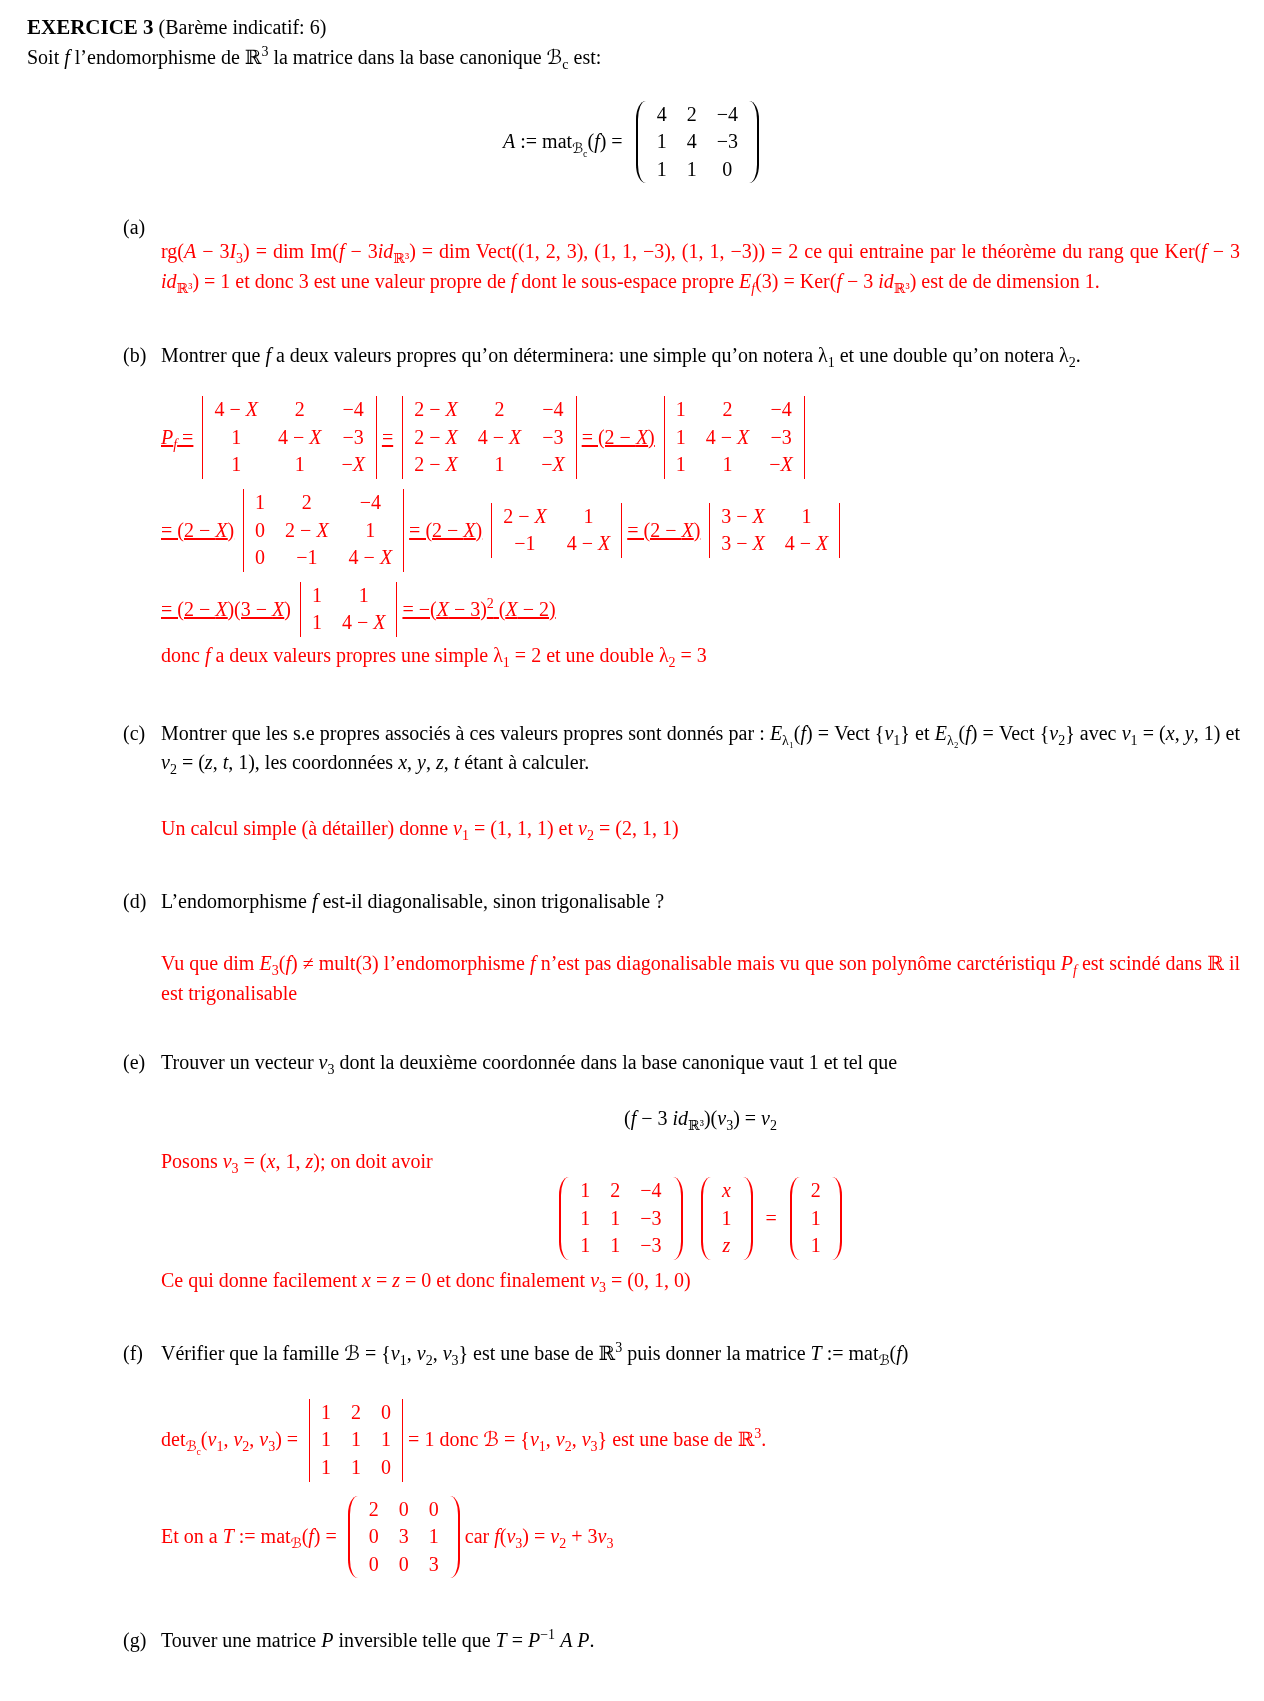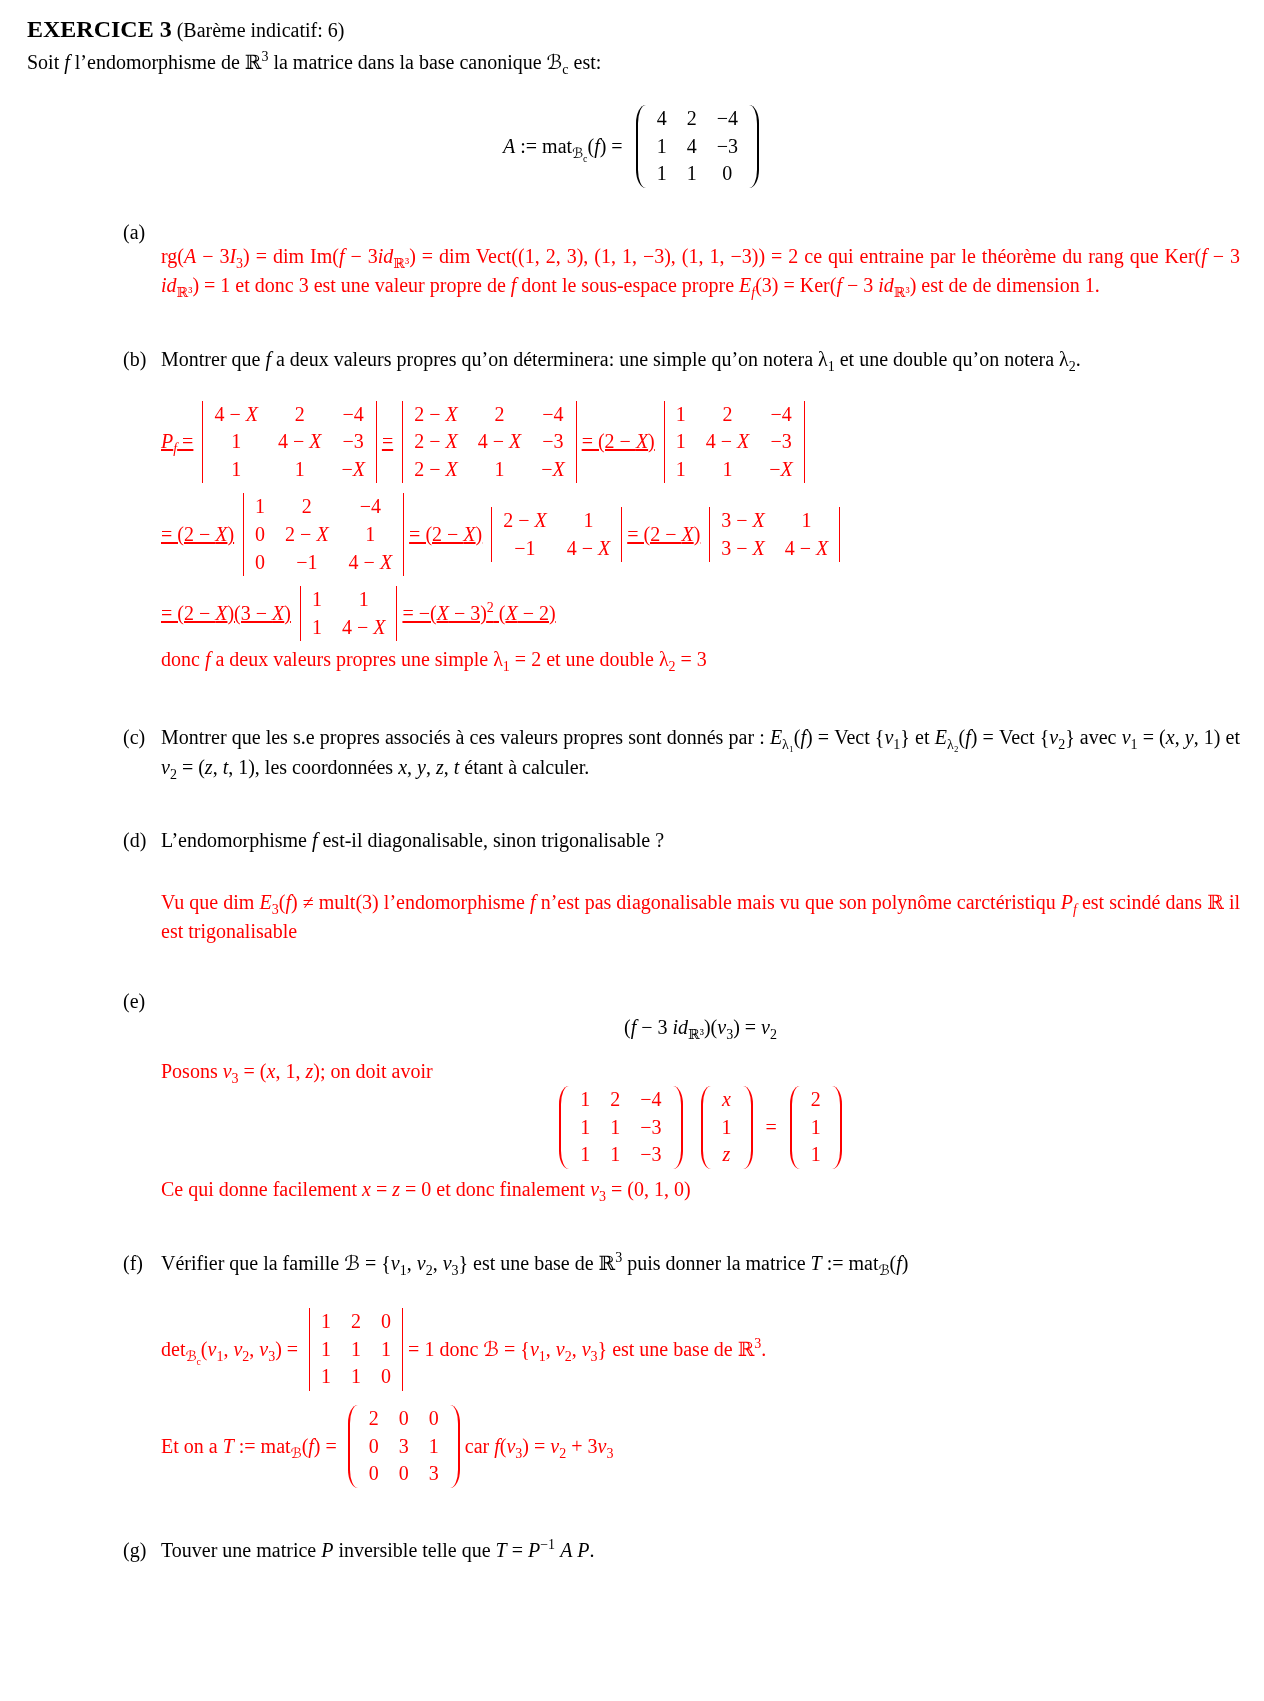--- a/index.html
+++ b/index.html
@@ -7,21 +7,21 @@
   body {
     width:1264px; min-height:1701px; background:#ffffff; color:#000000;
     font-family:"Liberation Serif","DejaVu Serif","DejaVu Sans",serif;
     font-size:20px; line-height:1.48;
   }
   .page { padding:12px 24px 40px 27px; }
   i { font-style:italic; }
   sub { font-size:70%; line-height:0; }
   sup { font-size:70%; line-height:0; }
   .red { color:#ff0000; }
-  .title { font-weight:bold; font-size:24px; }
+  .title { font-weight:bold; font-size:21px; }
   .justify { text-align:justify; }
   .display { text-align:center; }
   .eq-inline { display:inline-flex; align-items:center; gap:8px; vertical-align:middle; }
 
   .item { display:flex; }
   .item { margin-left:96px; }
   .item-label { flex:0 0 38px; width:38px; }
   .item-body { flex:1; max-width:1080px; }
 
   
@@ -183,34 +183,36 @@
         </div>
         <div class="mt-4">donc <i>f</i> a deux valeurs propres une simple λ<sub>1</sub> = 2 et une double λ<sub>2</sub> = 3</div>
       </div>
     </div>
   </div>
 
   <div class="item mt-48">
     <span class="item-label">(c)</span>
     <div class="item-body">
       <div class="justify">Montrer que les s.e propres associés à ces valeurs propres sont donnés par : <i>E</i><sub>λ₁</sub>(<i>f</i>) = Vect {<i>v</i><sub>1</sub>} et <i>E</i><sub>λ₂</sub>(<i>f</i>) = Vect {<i>v</i><sub>2</sub>} avec <i>v</i><sub>1</sub> = (<i>x</i>, <i>y</i>, 1) et <i>v</i><sub>2</sub> = (<i>z</i>, <i>t</i>, 1), les coordonnées <i>x</i>, <i>y</i>, <i>z</i>, <i>t</i> étant à calculer.</div>
+      <div class="red mt-36">Un calcul simple (à détailler) donne <i>v</i><sub>1</sub> = (1, 1, 1) et <i>v</i><sub>2</sub> = (2, 1, 1)</div>
     </div>
   </div>
 
   <div class="item mt-44">
     <span class="item-label">(d)</span>
     <div class="item-body">
       <div>L’endomorphisme <i>f</i> est-il diagonalisable, sinon trigonalisable ?</div>
       <div class="red justify mt-32">Vu que dim <i>E</i><sub>3</sub>(<i>f</i>) ≠ mult(3) l’endomorphisme <i>f</i> n’est pas diagonalisable mais vu que son polynôme carctéristiqu <i>P</i><sub><i>f</i></sub> est scindé dans ℝ il est trigonalisable</div>
     </div>
   </div>
 
   <div class="item mt-40">
     <span class="item-label">(e)</span>
     <div class="item-body">
+      <div>Trouver un vecteur <i>v</i><sub>3</sub> dont la deuxième coordonnée dans la base canonique vaut 1 et tel que</div>
       <div class="display eqE">
         <span>(<i>f</i> − 3 <i>id</i><sub>ℝ³</sub>)(<i>v</i><sub>3</sub>) = <i>v</i><sub>2</sub></span>
       </div>
       <div class="red">Posons <i>v</i><sub>3</sub> = (<i>x</i>, 1, <i>z</i>); on doit avoir</div>
       <div class="display red">
         <span class="eq-inline">
           <span data-matrix="items.e.coeff" class="mx-paren">
               <span class="paren-l"></span>
               <span class="mx-grid" style="grid-template-columns: repeat(3, auto);">
                 <span class="mx-cell">1</span>

